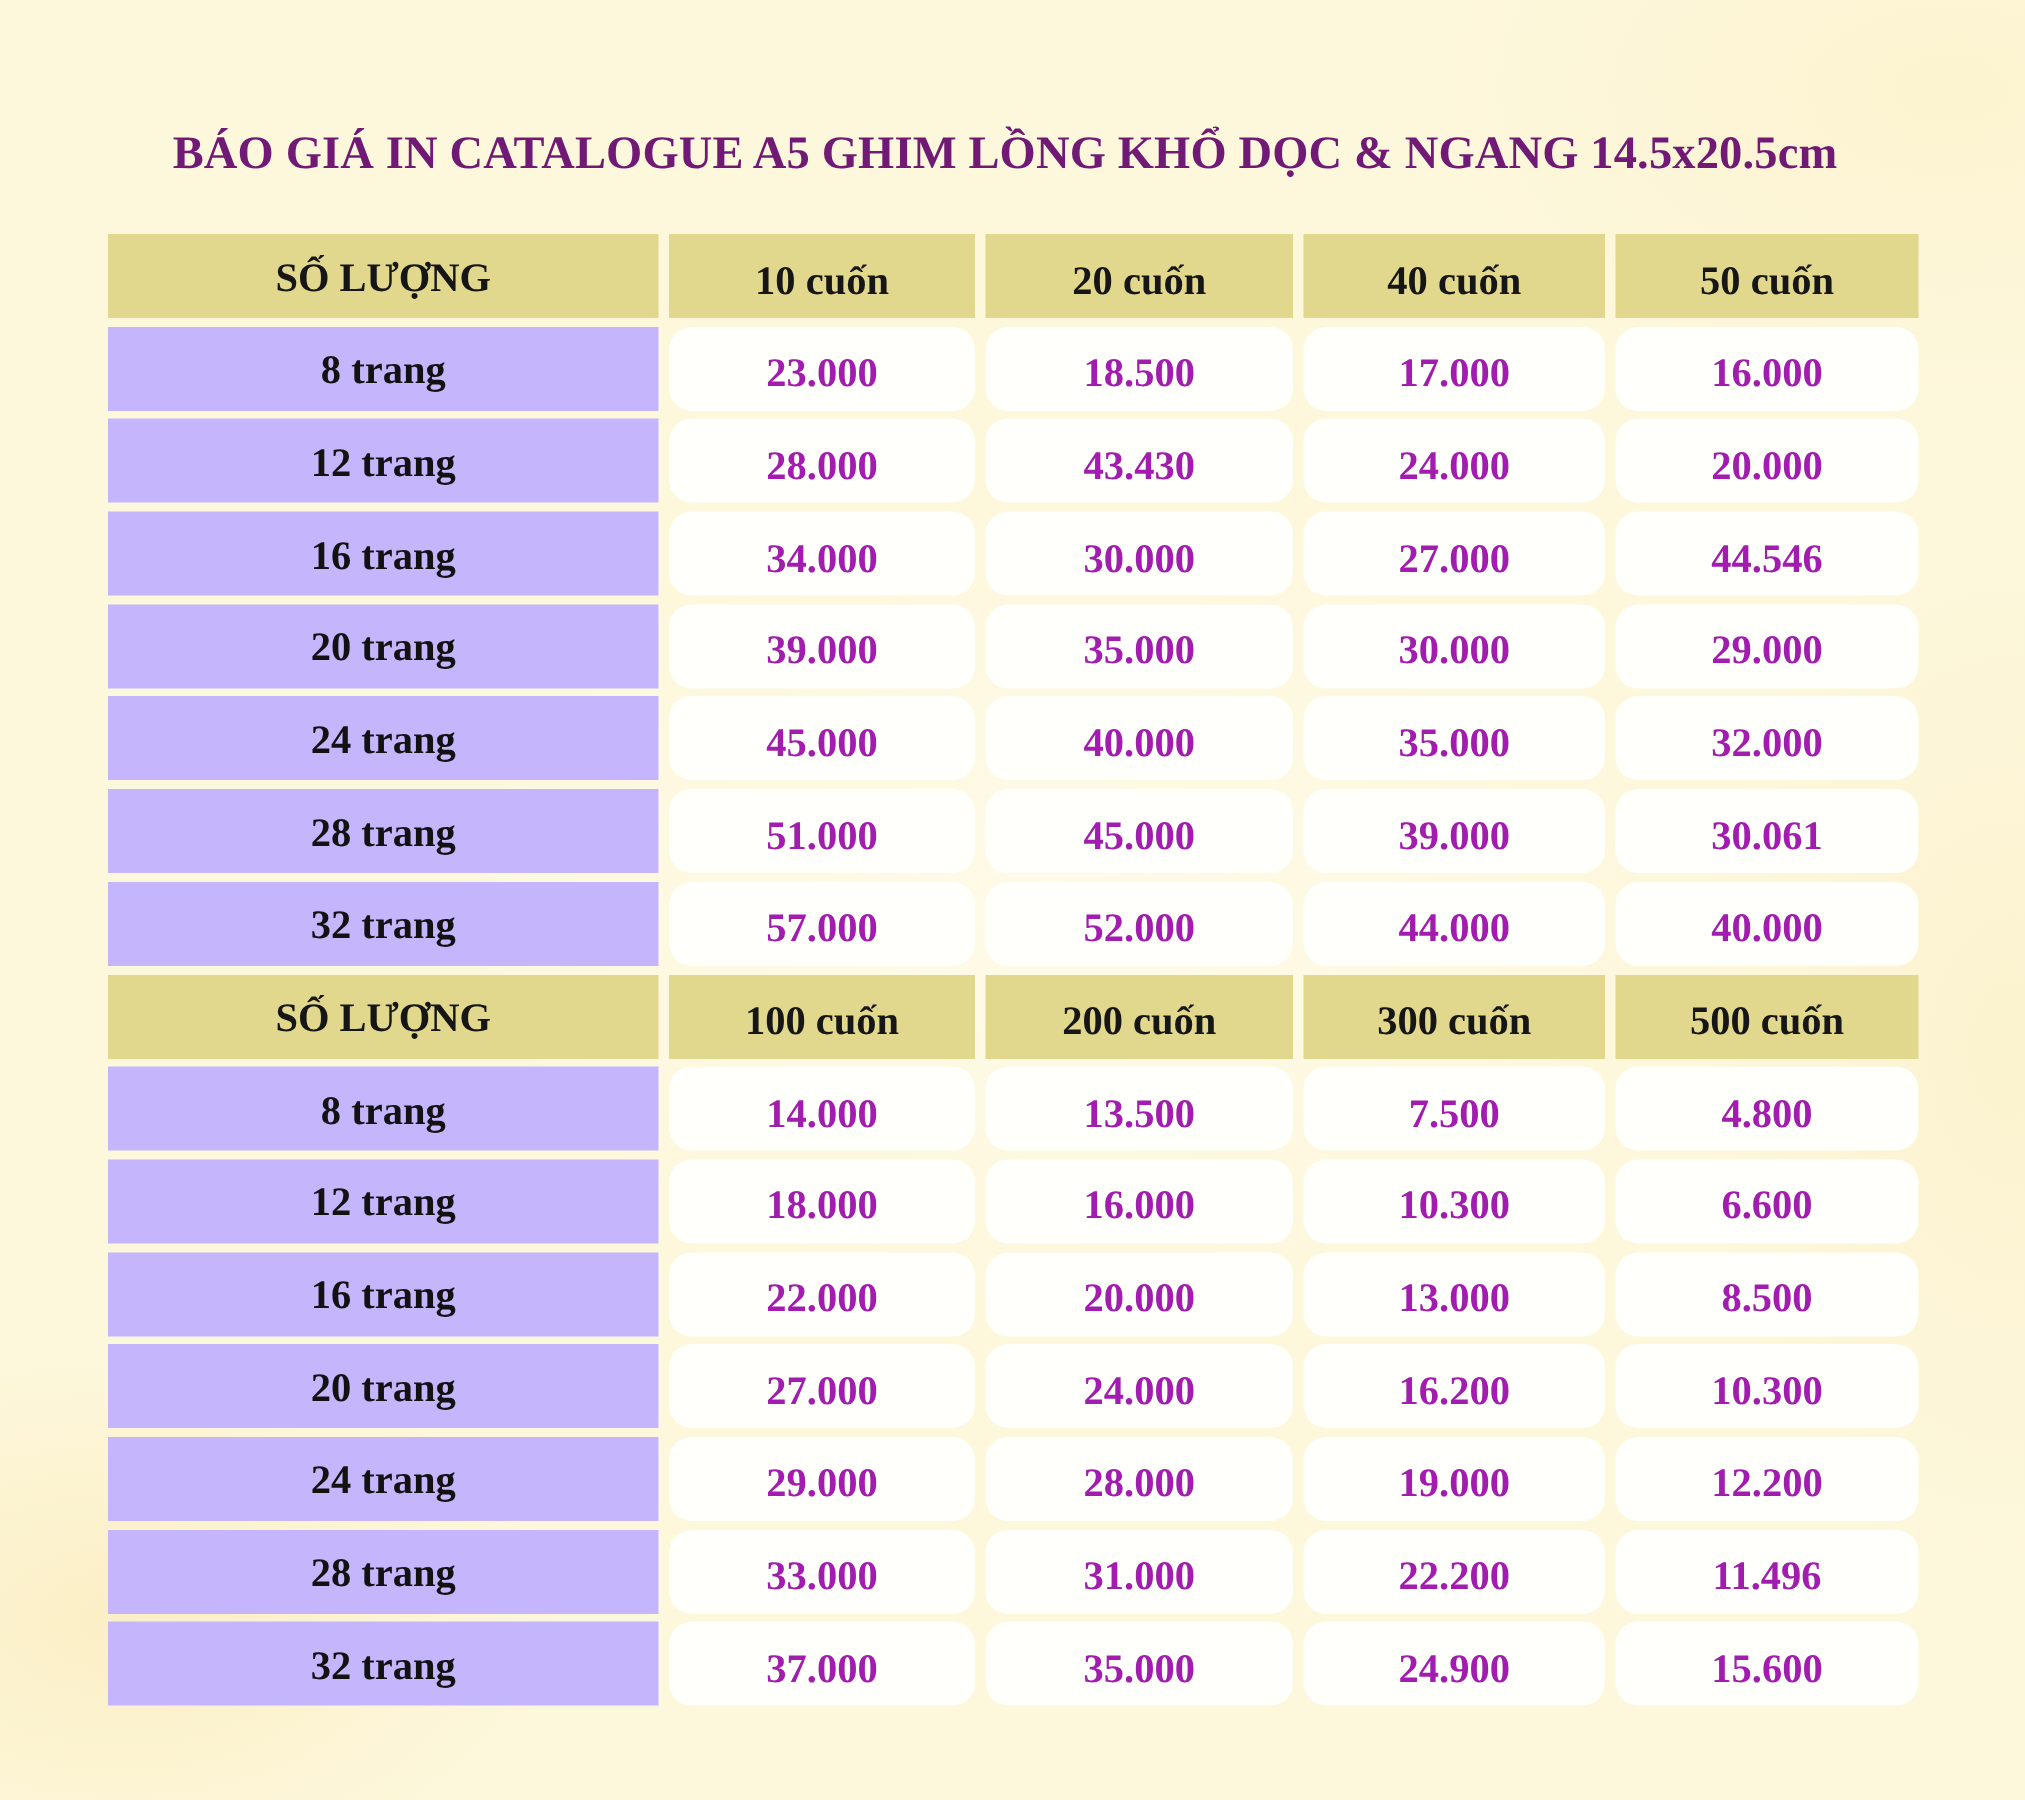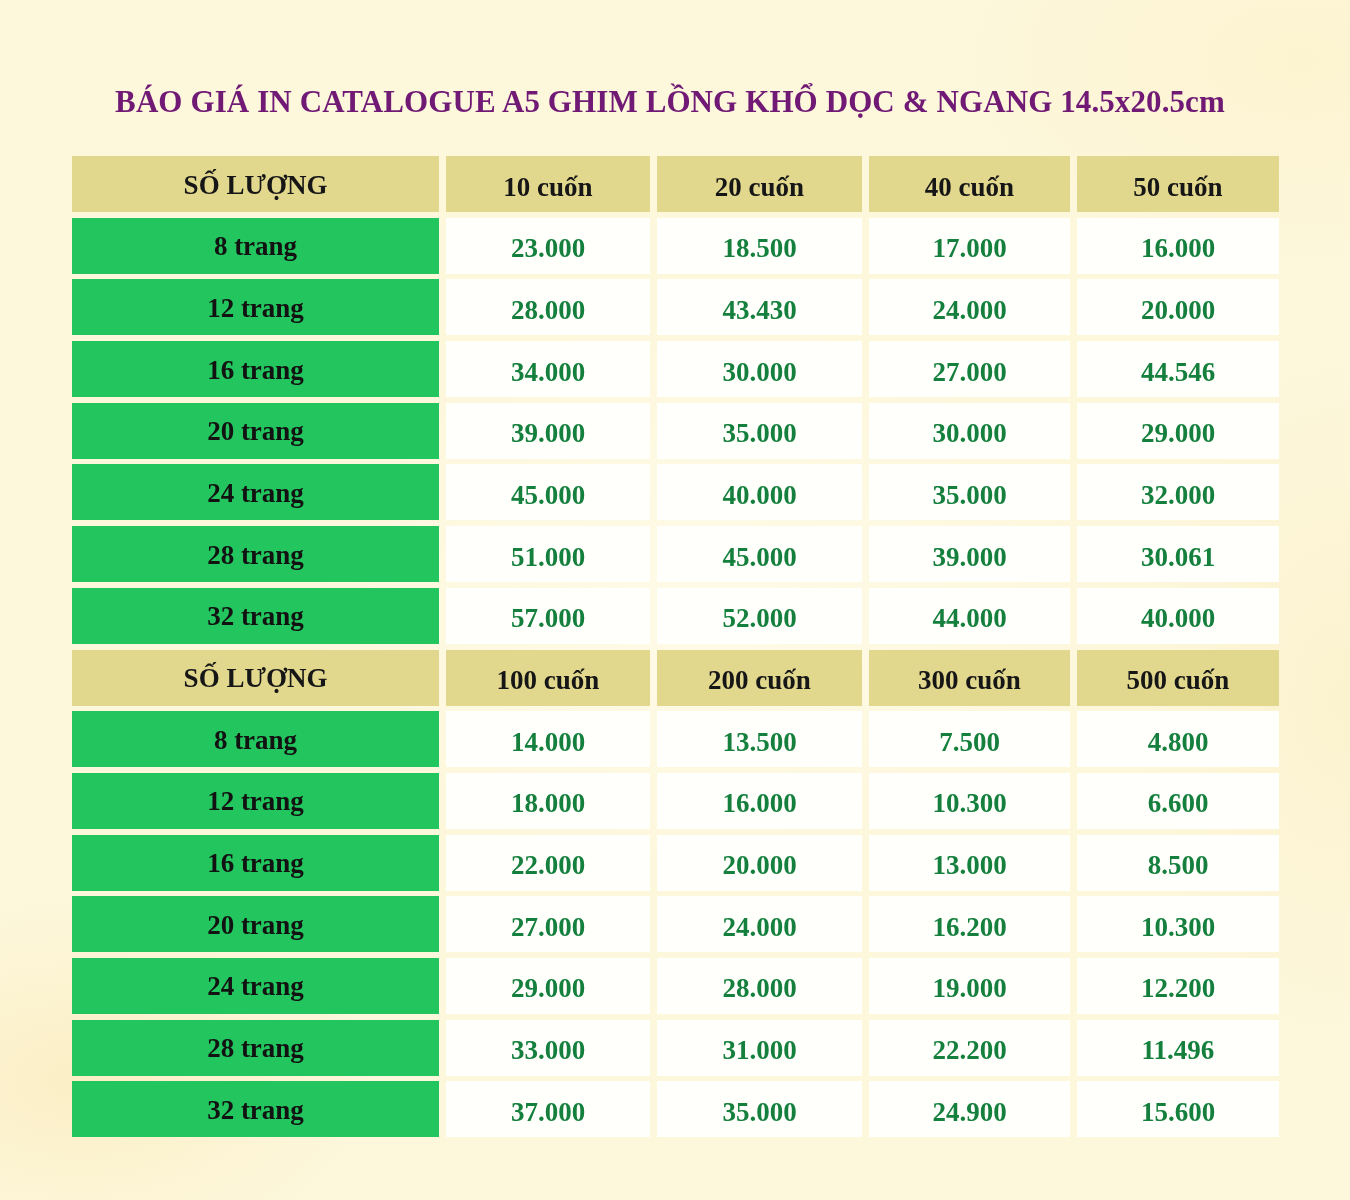--- a/index.html
+++ b/index.html
@@ -59,27 +59,28 @@
       box-sizing: border-box;
     }
     .row.header .cell {
       background: #e1d88e;
       color: #161616;
     }
     .row.header .cell.label-head {
       padding-top: 2px;
     }
     .row.data .cell.label {
-      background: #22c55e;
+      background: #c4b5fd;
       color: #121212;
       padding-top: 2px;
     }
     .row.data .cell.value {
       background: #fffffb;
-      color: #15803d;
+      color: #a21caf;
+      border-radius: 15px;
     }
   </style>
 </head>
 <body>
 
 <div class="page">
   <div class="title">BÁO GIÁ IN CATALOGUE A5 GHIM LỒNG KHỔ DỌC &amp; NGANG 14.5x20.5cm</div>
 
   <div class="table">
 

